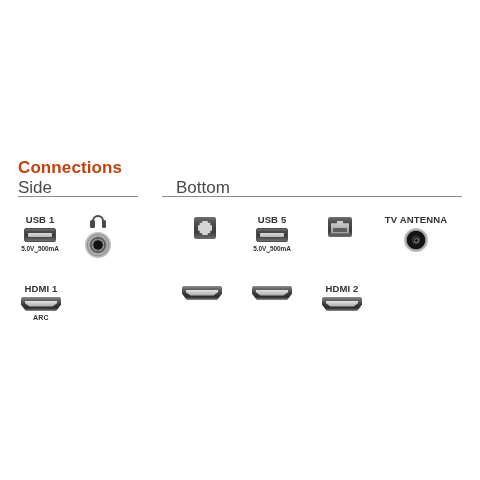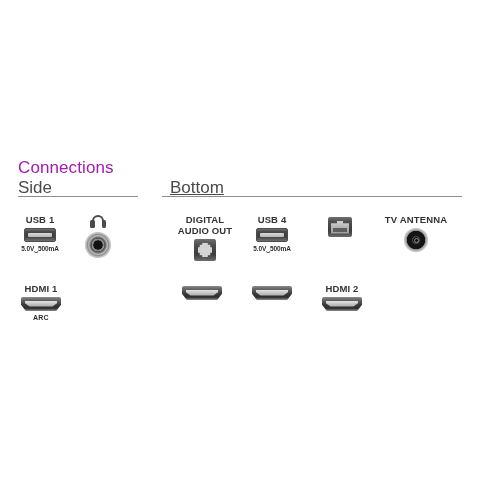--- a/index.html
+++ b/index.html
@@ -22,44 +22,44 @@
     width: 480px;
     height: 480px;
   }
 
   
   .title {
     position: absolute;
     left: 18px;
     top: 158px;
     font-size: 17px;
-    font-weight: 400;
+    font-weight: 700;
     letter-spacing: 0.1px;
-    color: #a21caf;
+    color: #c2410c;
     line-height: 20px;
     text-align: center;
   }
 
   
   .section-head {
     position: absolute;
     font-size: 17px;
     font-weight: 400;
     color: #4a4a4a;
     line-height: 14px;
   }
   .section-rule {
     position: absolute;
     height: 1px;
     background: #8c8c8c;
   }
 
   #side-head   { left: 18px;  top: 181px; }
   #side-rule   { left: 18px;  top: 196px; width: 120px; }
-  #bottom-head { left: 170px; top: 181px; text-decoration: underline; }
+  #bottom-head { left: 176px; top: 181px; }
   #bottom-rule { left: 162px; top: 196px; width: 300px; }
 
   
   .port {
     position: absolute;
     text-align: center;
     width: 0;          
   }
   .port > .wrap {
     position: relative;
@@ -296,31 +296,29 @@
       </div>
       <div class="sub-arc">ARC</div>
     </div>
   </div>
 
   <div class="section-head" id="bottom-head">Bottom</div>
   <div class="section-rule" id="bottom-rule"></div>
 
   <div class="port" style="left:205px; top:214px;">
     <div class="wrap">
-      <div class="lbl">DIGITAL
-AUDIO OUT</div>
       <div class="gfx">
           <div class="optical"></div>
         </div>
     </div>
   </div>
 
   <div class="port" style="left:272px; top:214px;">
     <div class="wrap">
-      <div class="lbl">USB 4</div>
+      <div class="lbl">USB 5</div>
       <div class="gfx">
           <div class="usb"></div>
         </div>
       <div class="sub">5.0V⏟500mA</div>
     </div>
   </div>
 
   <div class="port" style="left:340px; top:214px;">
     <div class="wrap">
       <div class="gfx">

